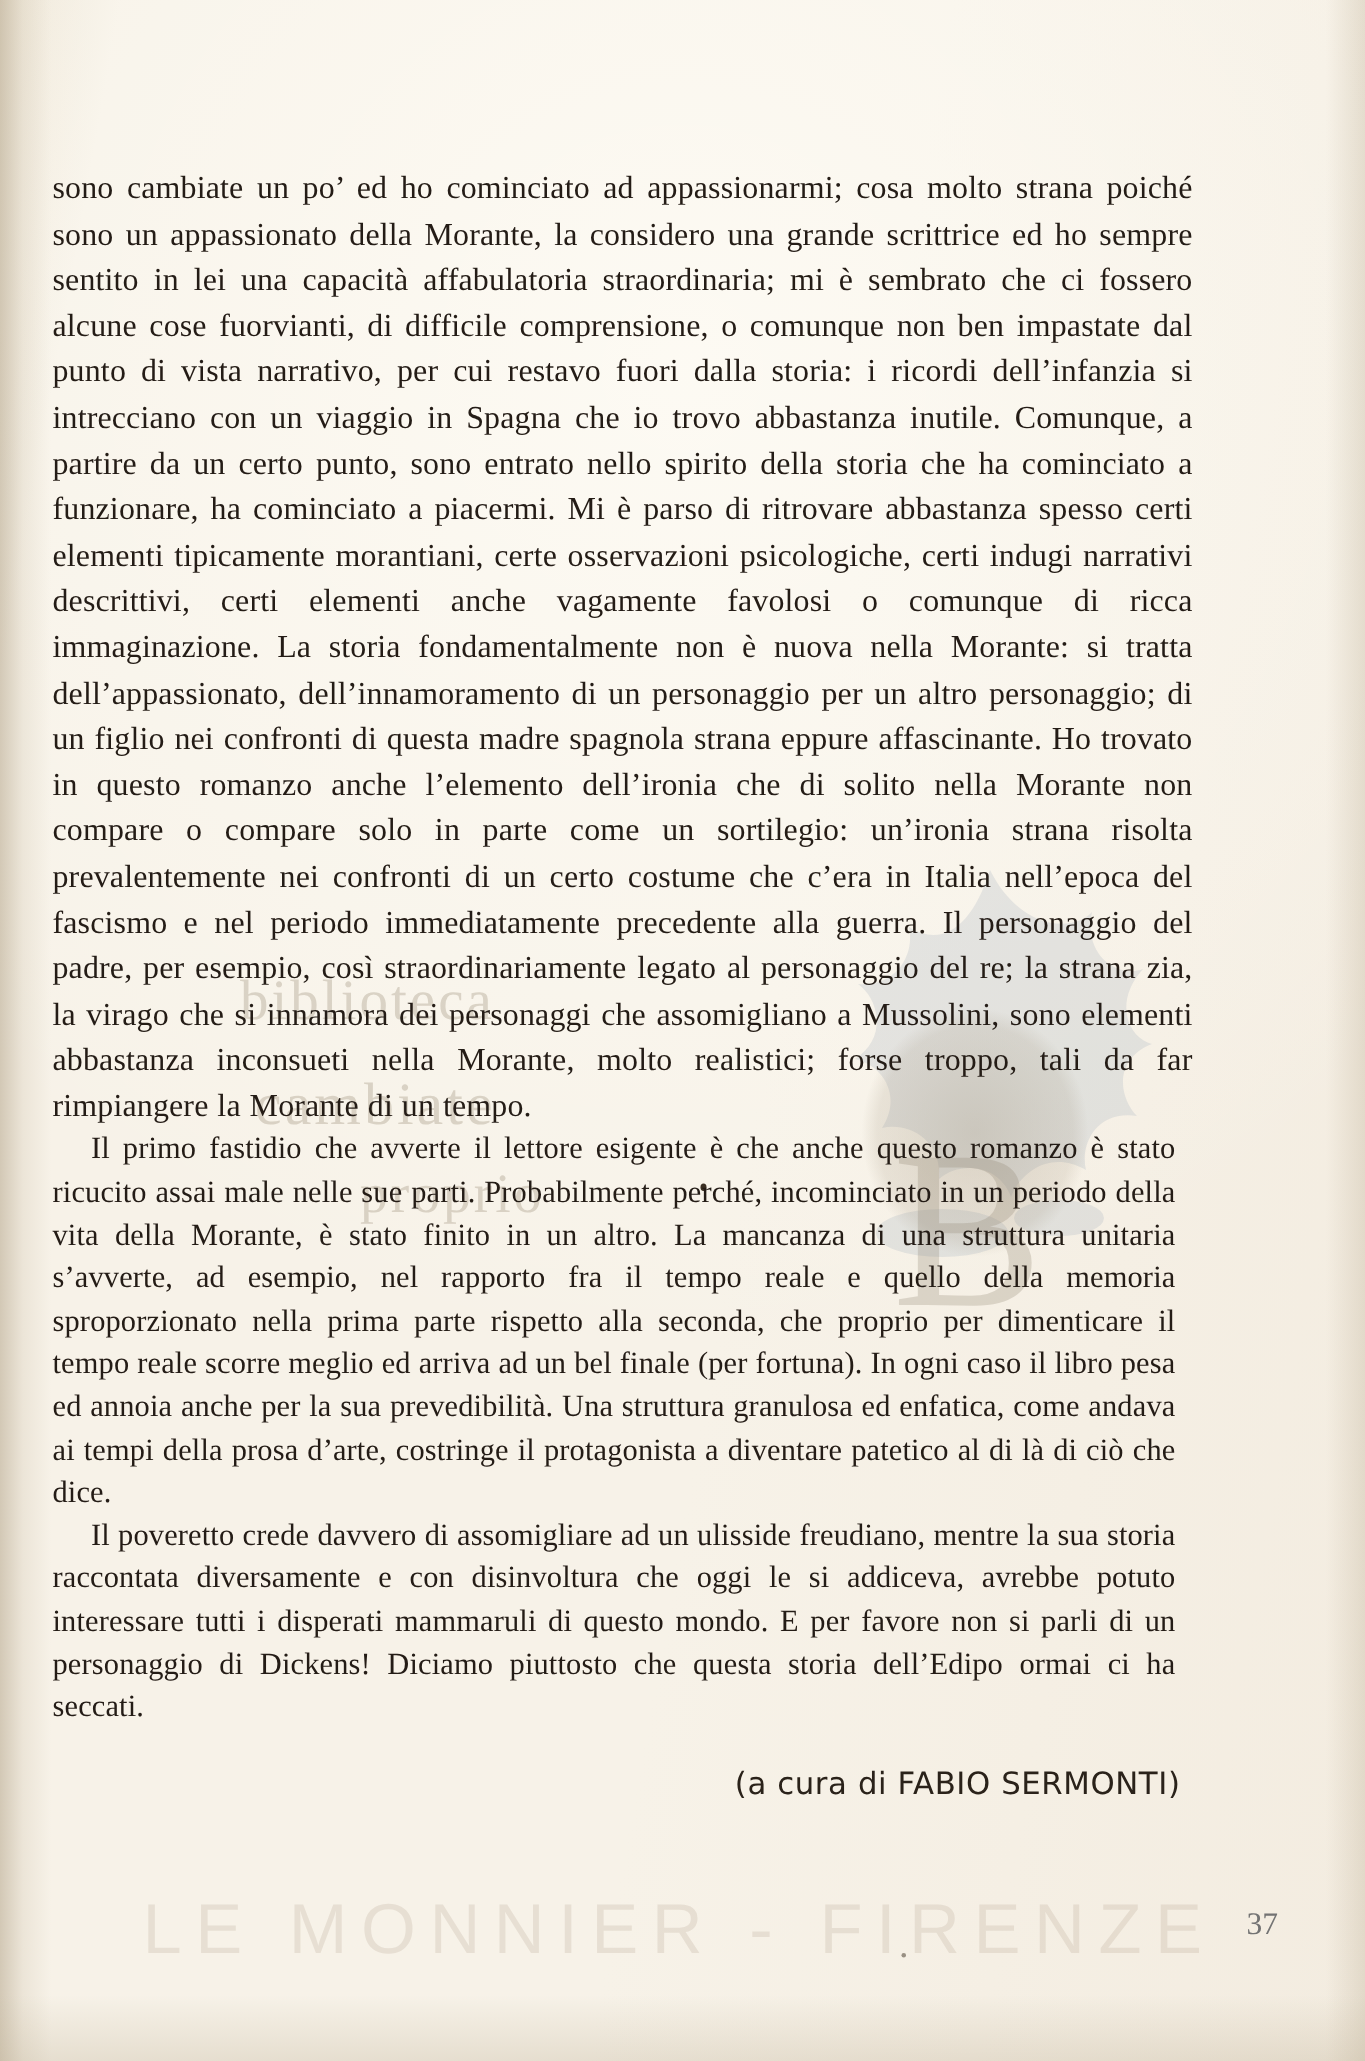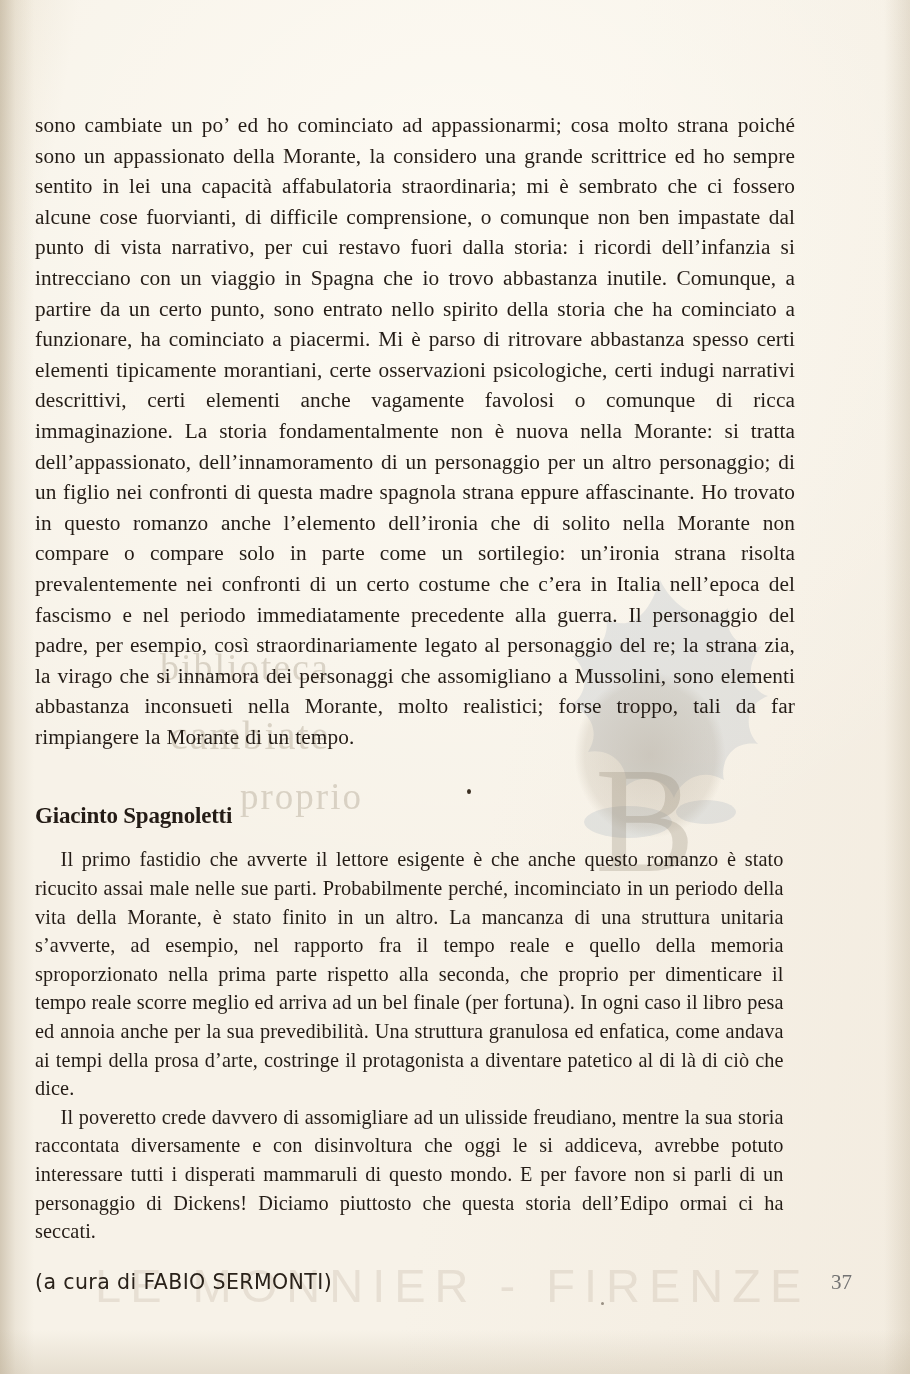--- a/index.html
+++ b/index.html
@@ -143,20 +143,21 @@
     line-height: 28.6px;
     word-spacing: 0px;
     transform: scaleX(0.985);
     transform-origin: left center;
   }
   .block-two p.body + p.body { margin-top: 0; }
   .indent { text-indent: 26px; }
 
   .credit {
     margin-top: 24px;
+    text-align: right;
     padding-right: 8px;
     font-family: "DejaVu Sans", "Liberation Sans", sans-serif;
     font-size: 20.5px;
     letter-spacing: 0.4px;
     color: #2a221a;
   }
   .folio {
     position: absolute;
     right: 58px;
     top: 1270px;
@@ -195,23 +196,20 @@
   <div class="watermark wm-line3">proprio</div>
   <div class="watermark wm-bottom">LE MONNIER - FIRENZE</div>
 
   <div class="speck" style="left:467px; top:789px; width:4px; height:5px;"></div>
   <div class="speck" style="left:601px; top:1302px; width:3px; height:3px; opacity:.5;"></div>
 
   <div class="content">
 
     <p class="body first-block">sono cambiate un po’ ed ho cominciato ad appassionarmi; cosa molto strana poiché sono un appassionato della Morante, la considero una grande scrittrice ed ho sempre sentito in lei una capacità affabulatoria straordinaria; mi è sembrato che ci fossero alcune cose fuorvianti, di difficile comprensione, o comunque non ben impastate dal punto di vista narrativo, per cui restavo fuori dalla storia: i ricordi dell’infanzia si intrecciano con un viaggio in Spagna che io trovo abbastanza inutile. Comunque, a partire da un certo punto, sono entrato nello spirito della storia che ha cominciato a funzionare, ha cominciato a piacermi. Mi è parso di ritrovare abbastanza spesso certi elementi tipicamente morantiani, certe osservazioni psicologiche, certi indugi narrativi descrittivi, certi elementi anche vagamente favolosi o comunque di ricca immaginazione. La storia fondamentalmente non è nuova nella Morante: si tratta dell’appassionato, dell’innamoramento di un personaggio per un altro personaggio; di un figlio nei confronti di questa madre spagnola strana eppure affascinante. Ho trovato in questo romanzo anche l’elemento dell’ironia che di solito nella Morante non compare o compare solo in parte come un sortilegio: un’ironia strana risolta prevalentemente nei confronti di un certo costume che c’era in Italia nell’epoca del fascismo e nel periodo immediatamente precedente alla guerra. Il personaggio del padre, per esempio, così straordinariamente legato al personaggio del re; la strana zia, la virago che si innamora dei personaggi che assomigliano a Mussolini, sono elementi abbastanza inconsueti nella Morante, molto realistici; forse troppo, tali da far rimpiangere la Morante di un tempo.</p>
 
-    <div class="heading-row">
-      <h2 class="section-heading">Giacinto Spagnoletti</h2>
-    </div>
 
     <div class="block-two">
       <p class="body indent">Il primo fastidio che avverte il lettore esigente è che anche questo romanzo è stato ricucito assai male nelle sue parti. Probabilmente perché, incominciato in un periodo della vita della Morante, è stato finito in un altro. La mancanza di una struttura unitaria s’avverte, ad esempio, nel rapporto fra il tempo reale e quello della memoria sproporzionato nella prima parte rispetto alla seconda, che proprio per dimenticare il tempo reale scorre meglio ed arriva ad un bel finale (per fortuna). In ogni caso il libro pesa ed annoia anche per la sua prevedibilità. Una struttura granulosa ed enfatica, come andava ai tempi della prosa d’arte, costringe il protagonista a diventare patetico al di là di ciò che dice.</p>
       <p class="body indent">Il poveretto crede davvero di assomigliare ad un ulisside freudiano, mentre la sua storia raccontata diversamente e con disinvoltura che oggi le si addiceva, avrebbe potuto interessare tutti i disperati mammaruli di questo mondo. E per favore non si parli di un personaggio di Dickens! Diciamo piuttosto che questa storia dell’Edipo ormai ci ha seccati.</p>
     </div>
 
     <div class="credit">(a cura di FABIO SERMONTI)</div>
   </div>
 
   <div class="folio">37</div>

